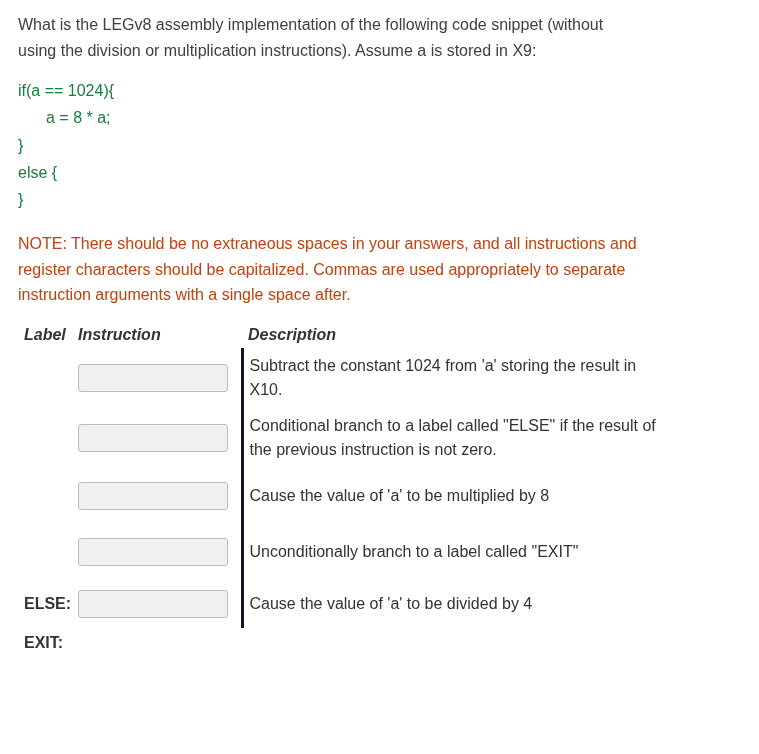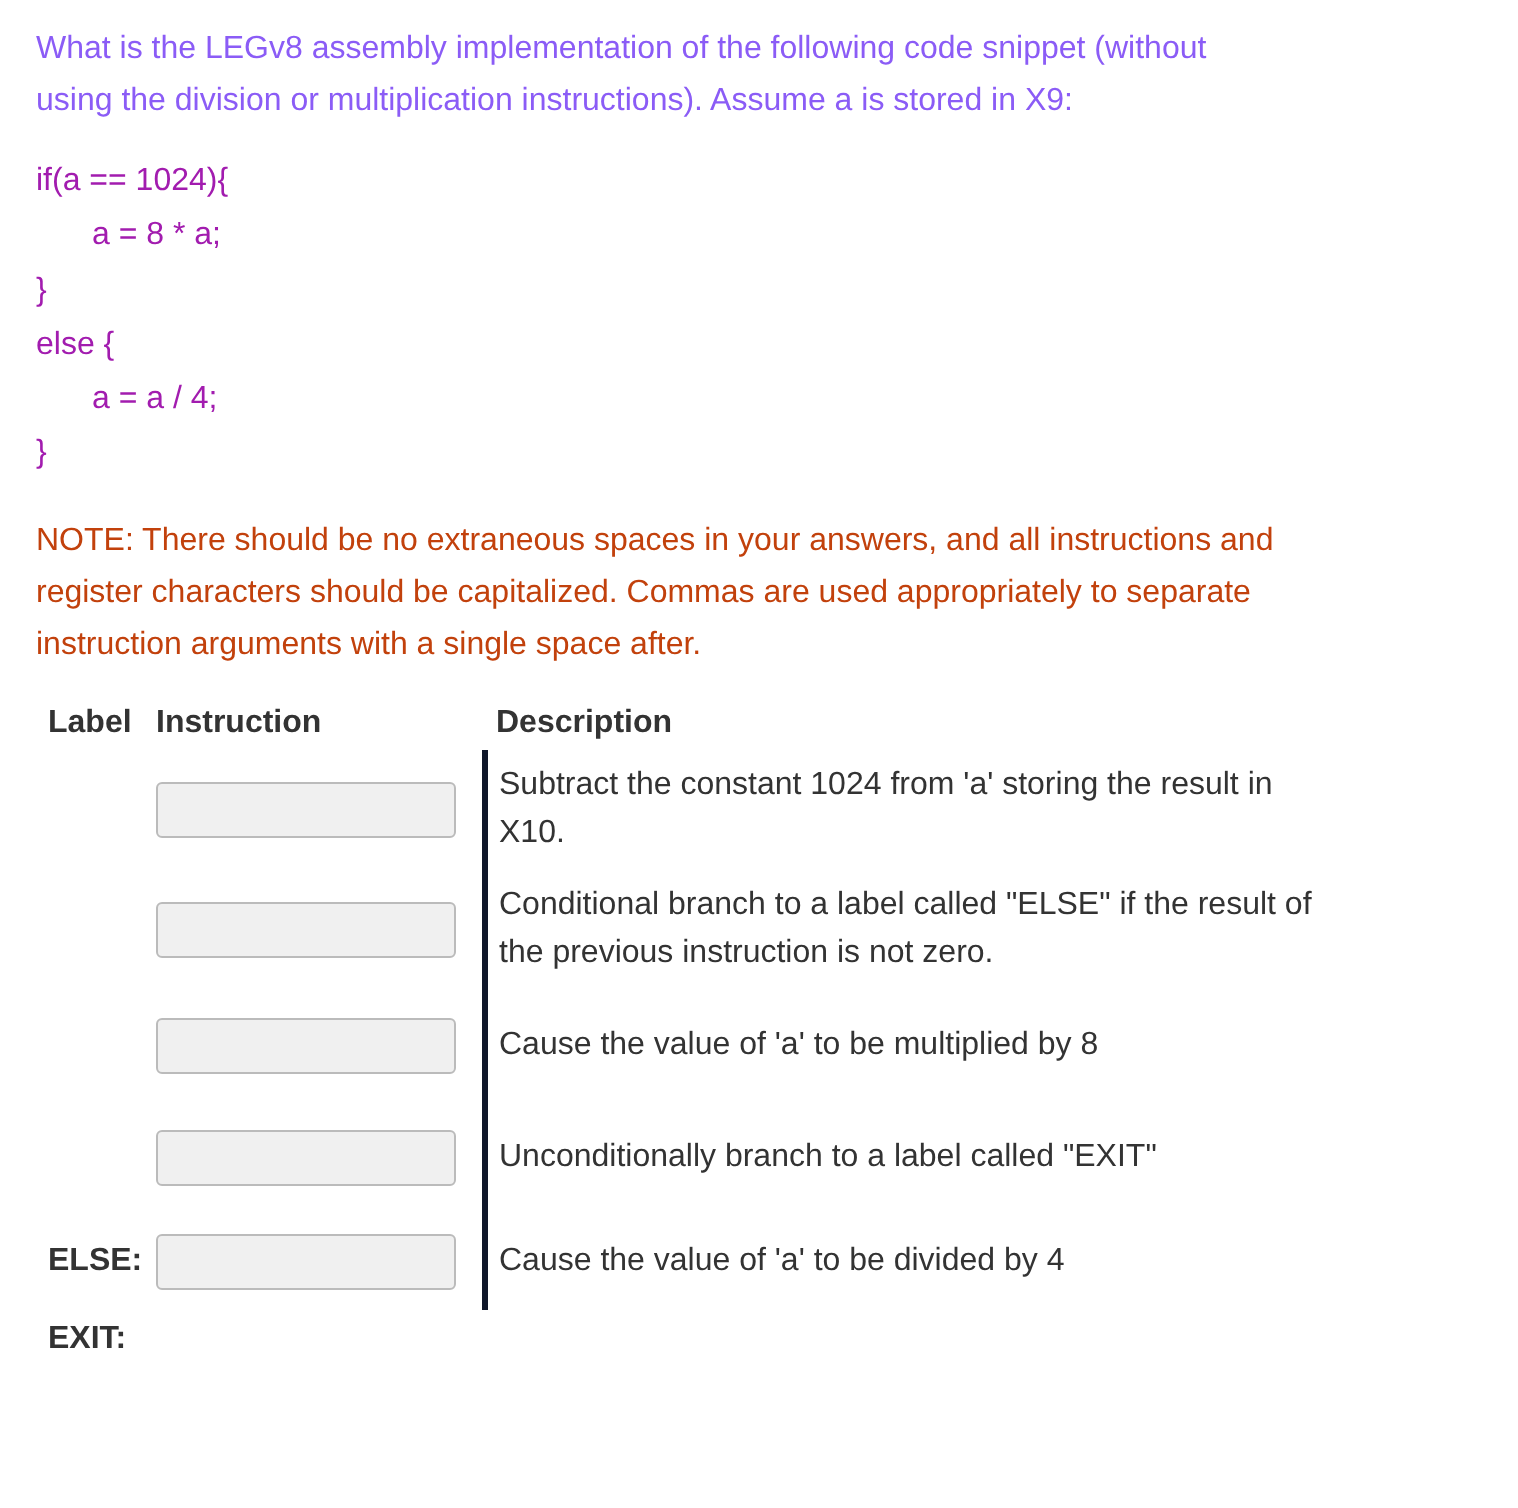--- a/index.html
+++ b/index.html
@@ -8,47 +8,48 @@
       color: #333;
       padding: 12px 18px;
       margin: 0;
       width: 759px;
       box-sizing: border-box;
       background: #fff;
     }
     .question-text {
       line-height: 1.6;
       margin-bottom: 14px;
-      color: #8b5cf6;
+      color: #404040;
     }
     .code-block {
       font-family: Arial, sans-serif;
       line-height: 1.7;
       margin-bottom: 18px;
-      color: #a21caf;
+      color: #15803d;
     }
     .code-block .indented {
       padding-left: 28px;
     }
     .note-text {
       font-weight: normal;
       line-height: 1.6;
       margin-bottom: 14px;
       color: #c2410c;
     }
     table {
       border-collapse: collapse;
       width: 100%;
       table-layout: fixed;
     }
     th {
       text-align: left;
       font-weight: bold;
       padding: 4px 6px;
       color: #333;
+      font-style: italic;
     }
     td {
       padding: 6px 6px;
       vertical-align: middle;
       color: #333;
     }
     td.desc {
       border-left: 3px solid #0f172a;
       line-height: 1.5;
     }
@@ -77,21 +78,20 @@
 <div class="question-text">
   <span>What is the LEGv8 assembly implementation of the following code snippet (without</span><br>
   <span>using the division or multiplication instructions).  Assume a is stored in X9:</span>
 </div>
 
 <div class="code-block">
   <div>if(a == 1024){</div>
   <div class="indented">a = 8 * a;</div>
   <div>}</div>
   <div>else {</div>
-  <div class="indented">a = a / 4;</div>
   <div>}</div>
 </div>
 
 <div class="note-text">
   <span>NOTE: There should be no extraneous spaces in your answers, and all instructions and</span><br>
   <span>register characters should be capitalized.  Commas are used appropriately to separate</span><br>
   <span>instruction arguments with a single space after.</span>
 </div>
 
 <table>

